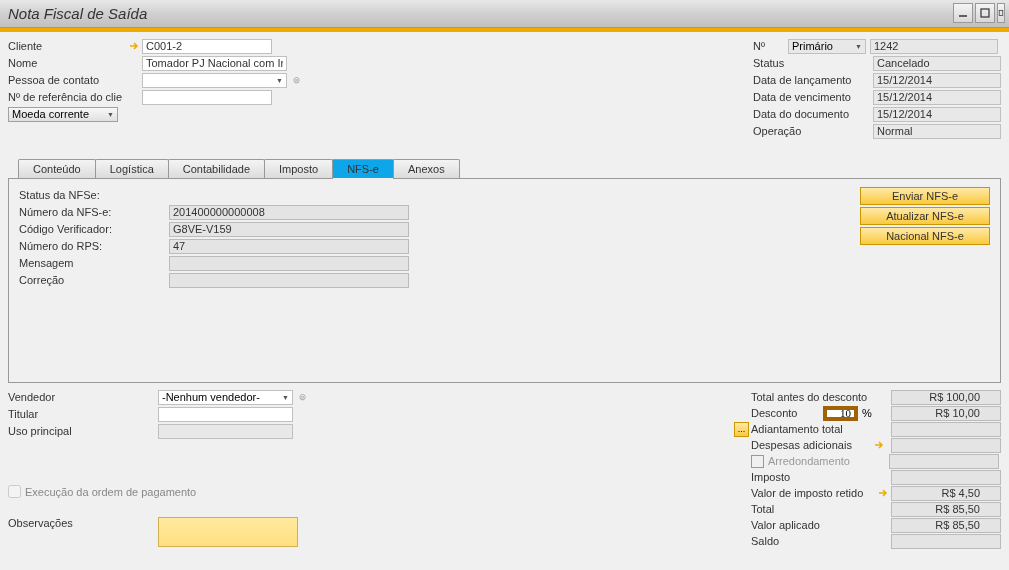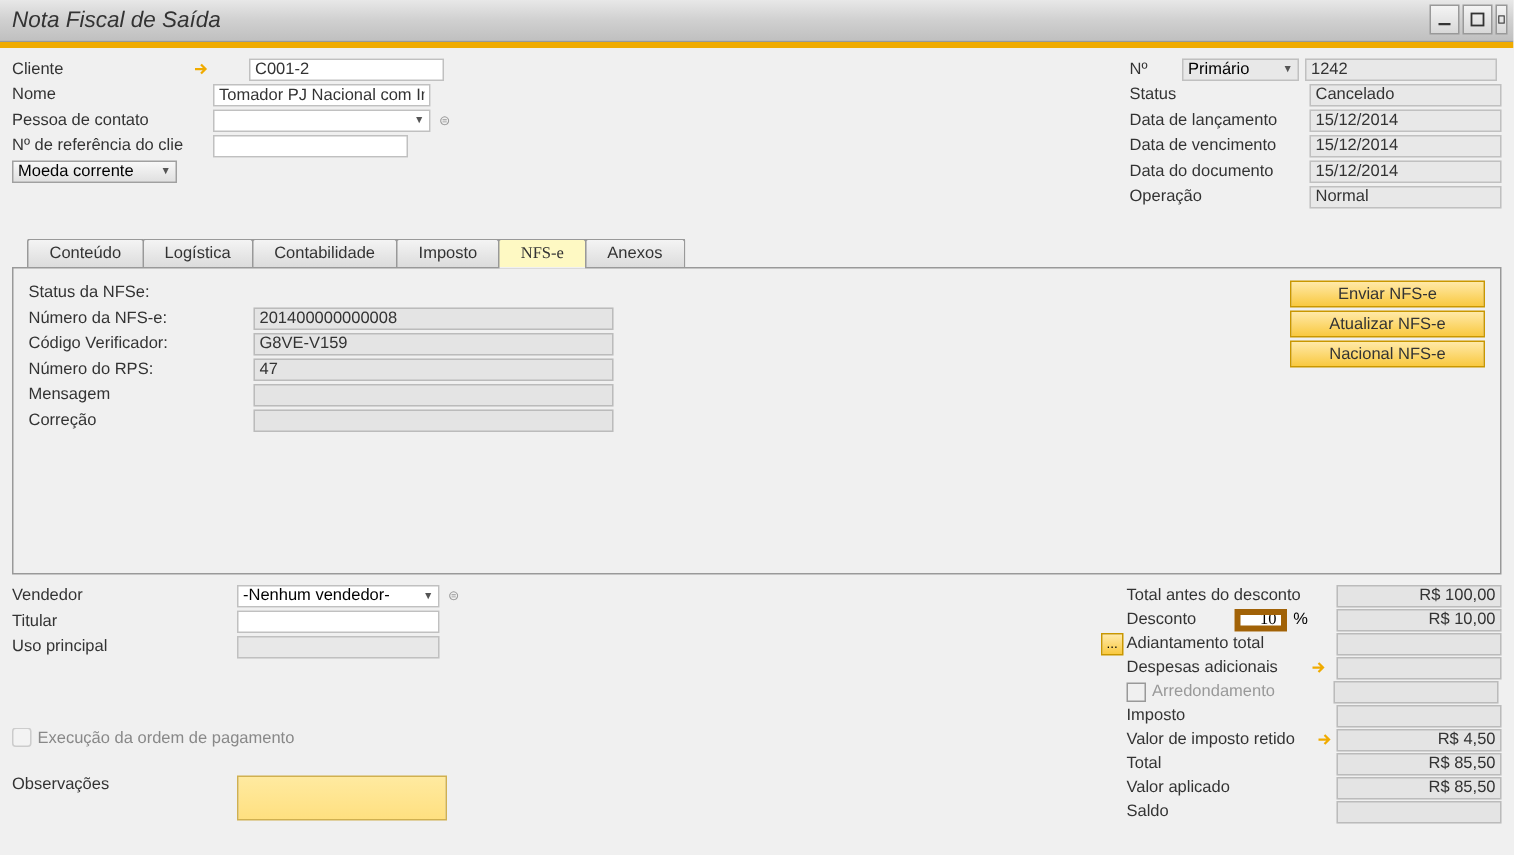--- a/index.html
+++ b/index.html
@@ -78,21 +78,21 @@
 .tab {
   padding: 3px 14px;
   background: linear-gradient(to bottom, #f4f4f4, #dcdcdc);
   border: 1px solid #999;
   border-bottom: none;
   margin-right: -1px;
   cursor: pointer;
   color: #333;
   border-radius: 2px 2px 0 0;
 }
-.tab.active { background: #fef9c3; position: relative; z-index: 2; font-family: Liberation Serif, serif; }
+.tab.active { background: #0ea5e9; position: relative; z-index: 2; }
 .tab.active::after { content: ''; position: absolute; left: 0; right: 0; bottom: -1px; height: 1px; background: #f0f0f0; }
 
 .tab-panel {
   border: 1px solid #999;
   padding: 8px 10px;
   min-height: 205px;
   background: #f0f0f0;
   position: relative;
 }
 
@@ -133,21 +133,21 @@
 
 .bottom-right { display: flex; flex-direction: column; gap: 0px; }
 .total-row { display: flex; align-items: center; height: 16px; }
 .total-label { width: 140px; color: #333; }
 .total-label.dim { color: #999; }
 .total-val {
   width: 110px; height: 15px;
   background: #e4e4e4;
   border: 1px solid #bbb;
   text-align: right;
-  padding: 0 3px;
+  padding: 0 20px;
   color: #333;
 }
 .disc-pct { width: 35px; height: 15px; background: #fff; border: 4px solid #a16207; text-align: right; padding: 0 3px; font-family: Liberation Serif, serif; }
 .pct-sign { width: 18px; text-align: center; }
 
 .mini-yellow-btn {
   width: 15px; height: 15px;
   background: linear-gradient(to bottom, #ffe9a8, #f9c940);
   border: 1px solid #c99700;
   font-size: 9px;
@@ -186,21 +186,21 @@
 
   <div class="top-section">
     <div class="top-left">
       <div class="field-row">
         <span class="field-label">Cliente</span>
         <span class="arrow-icon arrow-yellow">
             <svg viewBox="0 0 10 10">
               <path d="M1 5 L7 5 M5 2 L8 5 L5 8" fill="none" stroke="#f0ab00" stroke-width="1.5"></path>
             </svg>
           </span>
-        <input class="text-input" style="width: 130px; margin-left: 24px;" value="C001-2">
+        <input class="text-input" style="width: 130px;" value="C001-2">
       </div>
       <div class="field-row">
         <span class="field-label">Nome</span>
         <span style="width:14px"></span>
         <input class="text-input" style="width: 145px;" value="Tomador PJ Nacional com Insc.">
       </div>
       <div class="field-row">
         <span class="field-label">Pessoa de contato</span>
         <span style="width:14px"></span>
         <div class="combo" style="width:145px">

